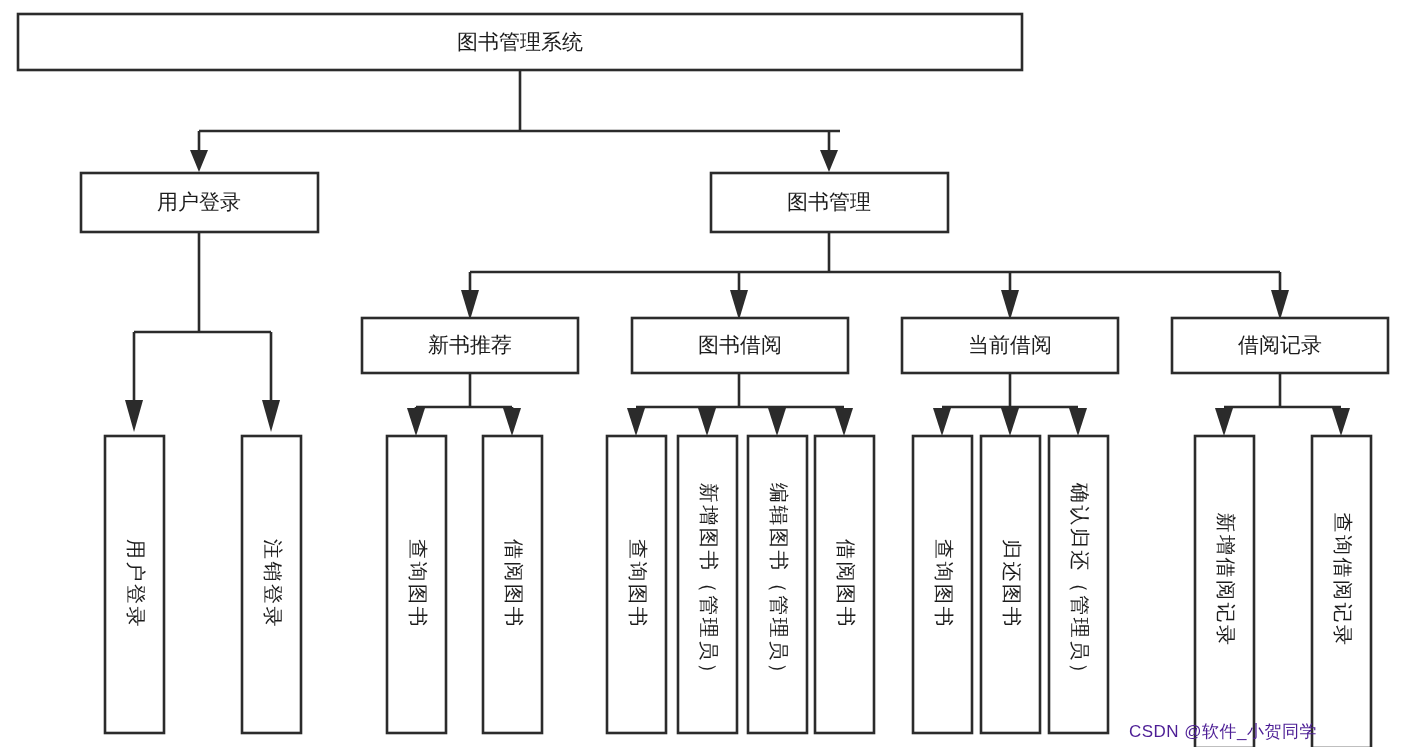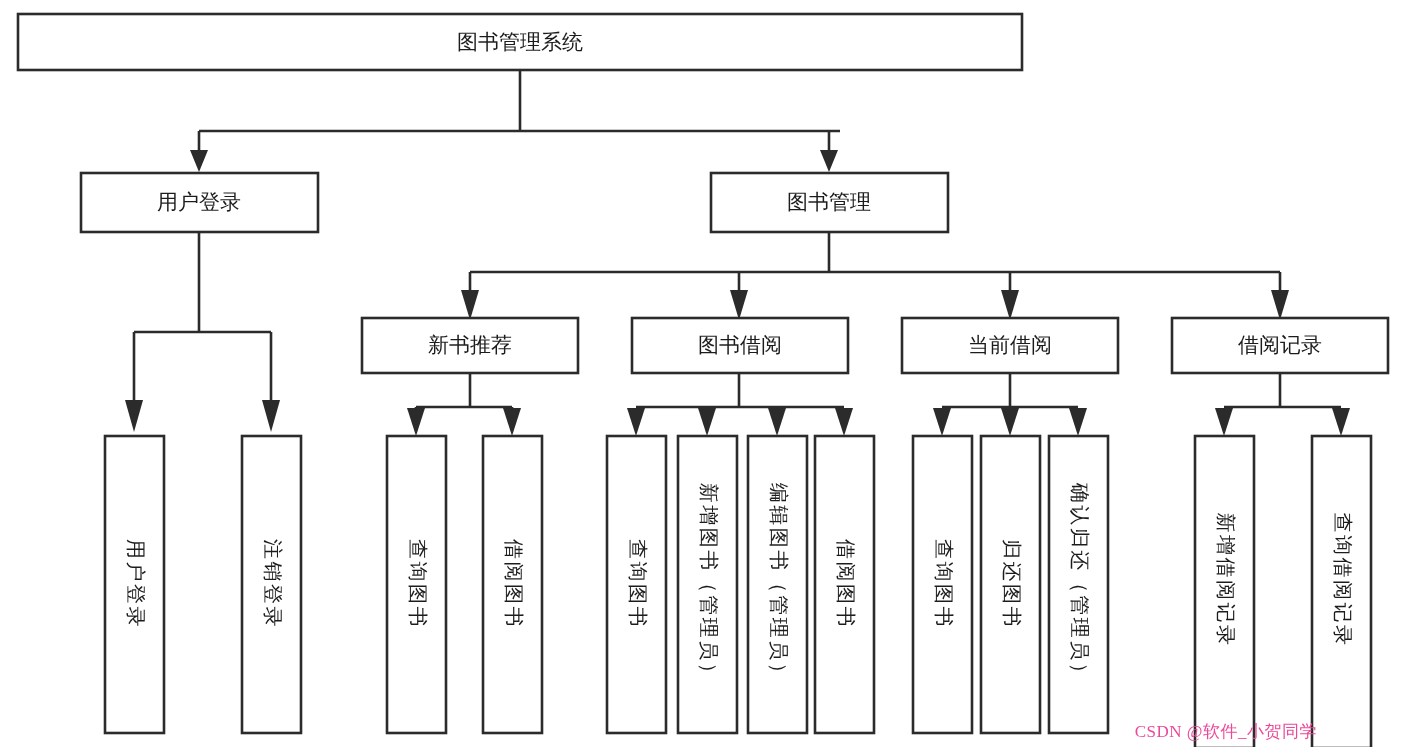--- a/index.html
+++ b/index.html
@@ -58,23 +58,23 @@
     font-size: 20px;
     fill: #1c1c1c;
     text-anchor: middle;
     dominant-baseline: middle;
     letter-spacing: 2.5px;
   }
   .watermark {
     position: absolute;
     right: 8px;
     bottom: 4px;
-    font-family: Liberation Serif, serif;
+    font-family: Liberation Sans, sans-serif;
     font-size: 17px;
-    color: #ec4899;
+    color: #4c1d95;
     letter-spacing: 0.5px;
     white-space: nowrap;
     pointer-events: none;
     text-align: center;
   }
 </style>
 </head>
 <body>
 
 <div id="diagram-root">

